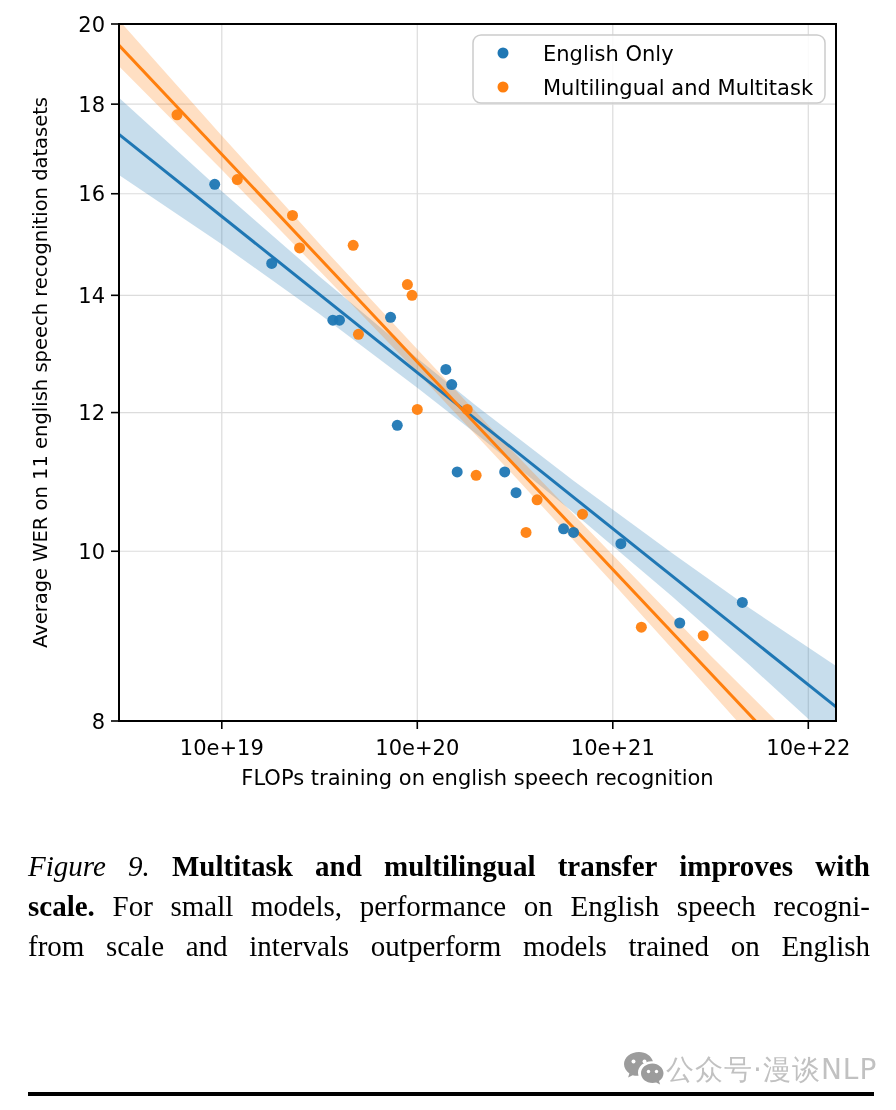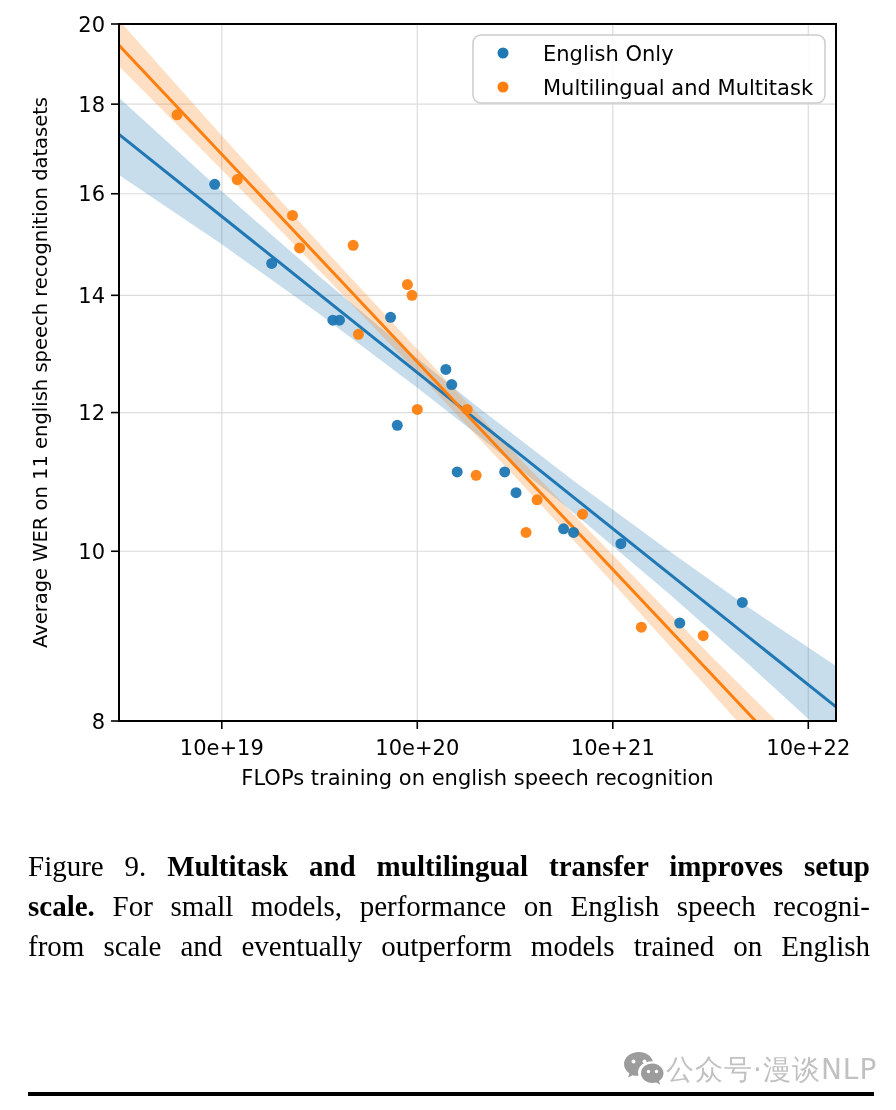--- a/index.html
+++ b/index.html
@@ -3,21 +3,21 @@
 <meta charset="utf-8">
 <style>
   html,body{margin:0;padding:0;background:#ffffff;}
   .page{position:relative;width:896px;height:1110px;background:#ffffff;overflow:hidden;
         font-family:"DejaVu Sans",sans-serif;}
   #chart{position:absolute;left:0;top:0;display:block;}
   .caption{position:absolute;left:28px;top:846px;width:842px;
            font-family:"Liberation Serif","DejaVu Serif",serif;
            font-size:29px;line-height:40px;color:#000;}
   .cap-line{text-align:justify;text-align-last:justify;}
-  .seg-italic{}
+  .seg-italic{font-style:italic;}
   .seg-bold{font-weight:bold;}
   .watermark{position:absolute;left:622px;top:1050px;display:flex;align-items:center;
              opacity:0.88;pointer-events:none;}
   .wm-text{font-family:"DejaVu Sans",sans-serif;font-size:28px;color:#b9b9b9;
            letter-spacing:1px;white-space:nowrap;}
   .divider{position:absolute;left:28px;top:1092px;width:846px;height:4px;background:#000;}
 </style>
 </head>
 <body>
 
@@ -114,23 +114,23 @@
       <g>
         <rect x="473" y="35" width="352" height="68" rx="8" fill="#ffffff" fill-opacity="0.85" stroke="#cccccc" stroke-width="1.5"></rect>
         <circle cx="503" cy="53" r="5.5" fill="#1f77b4"></circle>
         <text x="543" y="61" font-size="21" fill="#000">English Only</text>
         <circle cx="503" cy="87" r="5.5" fill="#ff7f0e"></circle>
         <text x="543" y="95" font-size="21" fill="#000">Multilingual and Multitask</text>
       </g>
     </svg>
 
   <div class="caption" id="caption">
-      <div class="cap-line"><span class="seg-italic">Figure 9.</span><span class="seg-bold"> Multitask and multilingual transfer improves setup</span></div>
+      <div class="cap-line"><span class="seg-italic">Figure 9.</span><span class="seg-bold"> Multitask and multilingual transfer improves with</span></div>
       <div class="cap-line"><span class="seg-bold">scale.</span><span class="seg-regular"> For small models, performance on English speech recogni-</span></div>
-      <div class="cap-line"><span class="seg-regular">from scale and eventually outperform models trained on English</span></div>
+      <div class="cap-line"><span class="seg-regular">from scale and intervals outperform models trained on English</span></div>
     </div>
 
   <div class="watermark">
     <svg width="44" height="40" viewBox="0 0 44 40">
       <g fill="#8f8f8f">
         <path d="M17 2 C8.7 2 2 7.4 2 14.1 c0 3.8 2.1 7.1 5.4 9.3 l-1.3 4.2 4.6-2.4 c1.4.4 2.8.6 4.3.6 .5 0 1 0 1.5-.1 -.3-1-.5-2-.5-3.1 0-6.3 6-11.4 13.4-11.4 .5 0 1 0 1.5.1 C29.6 6.1 23.9 2 17 2 Z"></path>
         <circle cx="11.5" cy="11.5" r="2" fill="#ffffff"></circle>
         <circle cx="22.5" cy="11.5" r="2" fill="#ffffff"></circle>
         <path d="M30.5 13.5 c-6.4 0-11.5 4.4-11.5 9.8 0 5.4 5.1 9.8 11.5 9.8 1.3 0 2.5-.2 3.7-.5 l3.9 2 -1.1-3.5 c2.8-1.8 4.5-4.6 4.5-7.8 0-5.4-5.1-9.8-11-9.8 Z"></path>
         <circle cx="26.5" cy="21.5" r="1.7" fill="#ffffff"></circle>

